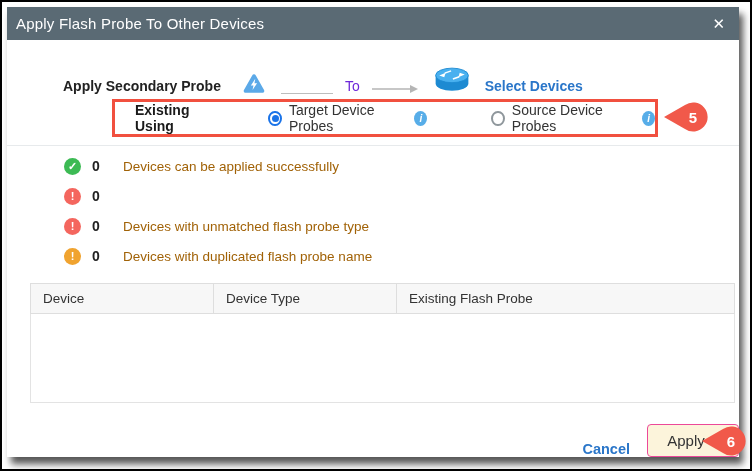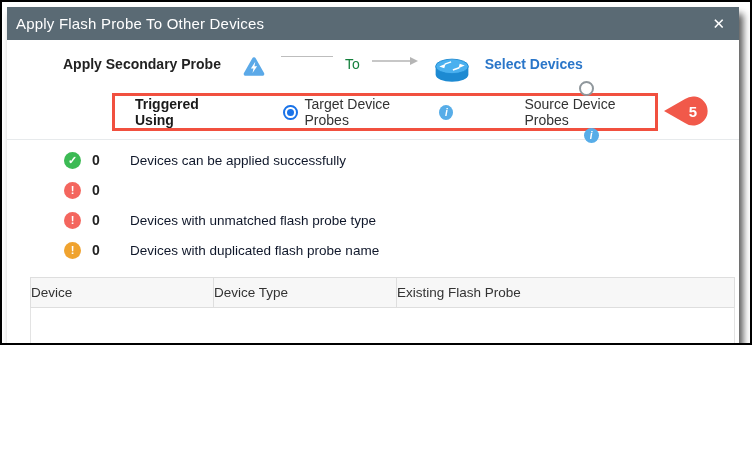--- a/index.html
+++ b/index.html
@@ -4,21 +4,21 @@
 <style>
   * { box-sizing: border-box; margin: 0; padding: 0; }
   body {
     font-family: "Liberation Sans", sans-serif;
     background: #ffffff;
     width: 752px; height: 471px;
     overflow: hidden;
   }
   .screen {
     position: relative;
-    width: 752px; height: 345px;
+    width: 752px; height: 471px;
     background: #ffffff;
     border: 2px solid #000000;
     overflow: hidden;
   }
   .modal {
     position: absolute;
     left: 5px; top: 5px;
     width: 732px; height: 450px;
     background: #ffffff;
     box-shadow: 4px 7px 7px rgba(30,30,30,0.75);
@@ -33,35 +33,35 @@
   }
   .titlebar .title { font-size: 15px; font-weight: 400; letter-spacing: .2px; }
   .titlebar .close {
     margin-left: auto;
     font-size: 15px; color: #ffffff;
     cursor: pointer; line-height: 1;
     font-weight: 300;
   }
   
   .probe-row {
-    margin-top: 16px;
+    margin-top: 22px;
     height: 32px;
-    display: flex; align-items: flex-start;
+    display: flex; align-items: flex-end;
     padding-left: 56px;
     font-size: 14px; color: #444;
   }
   .probe-row .lbl { font-weight: 700; color: #222; }
   .flash-ico { margin-left: 22px; display: inline-flex; }
   .probe-name { margin-left: 12px; color: #444; }
   .conn-line {
     margin-left: 16px;
     width: 52px; height: 0;
     border-top: 1px solid #bdbdbd;
   }
-  .to-lbl { margin-left: 12px; color: #15803d; }
+  .to-lbl { margin-left: 12px; color: #6d28d9; }
   .conn-arrow { margin-left: 12px; display: inline-flex; }
   .router-ico { margin-left: 14px; display: inline-flex; }
   .select-devices {
     margin-left: 13px;
     color: #2a76c9; font-weight: 700; font-size: 14px;
     cursor: pointer;
   }
   
   .trigger-wrap { position: relative; margin-top: 5px; }
   .trigger-box {
@@ -73,21 +73,21 @@
   }
   .trigger-box .lbl {
     margin-left: 20px;
     font-size: 14px; font-weight: 700; color: #1a1a1a;
   }
   .radio-opt {
     display: flex; align-items: center;
     cursor: pointer;
   }
   .radio-opt.first { margin-left: 48px; }
-  .radio-opt.second { margin-left: 64px; flex-direction: column; }
+  .radio-opt.second { margin-left: 64px; }
   .radio {
     width: 15px; height: 15px; border-radius: 50%;
     border: 2px solid #8f979c;
     display: inline-flex; align-items: center; justify-content: center;
     background: #fff;
   }
   .radio.selected { border-color: #1a73e8; }
   .radio.selected::after {
     content: ""; width: 7px; height: 7px; border-radius: 50%;
     background: #1a73e8;
@@ -111,35 +111,36 @@
   .st-ico {
     width: 17px; height: 17px; border-radius: 50%;
     color: #fff; font-size: 11px; font-weight: 700;
     display: inline-flex; align-items: center; justify-content: center;
     flex: 0 0 17px;
   }
   .st-ico.success { background: #3cba54; }
   .st-ico.error   { background: #f4665e; }
   .st-ico.warning { background: #f0a32f; }
   .st-count { margin-left: 11px; font-size: 14px; font-weight: 700; color: #222; width: 12px; }
-  .st-text { margin-left: 26px; font-size: 13.5px; color: #0f172a; }
+  .st-text { margin-left: 19px; font-size: 13.5px; color: #a16207; }
   
   .dev-table {
     margin: 12px 4px 0 23px;
     width: 705px;
     border: 1px solid #d9d9d9;
     border-collapse: collapse;
     table-layout: fixed;
     font-size: 13.5px;
   }
   .dev-table th {
     height: 30px;
     background: #f7f7f7;
     border: 1px solid #dedede;
     text-align: left;
+    padding-left: 12px;
     font-weight: 400; color: #333;
   }
   .dev-table td.empty-body {
     height: 89px;
     background: #ffffff;
     border: 1px solid #e3e3e3;
   }
   
   .footer {
     display: flex; align-items: flex-end; justify-content: flex-end;
@@ -148,21 +149,21 @@
   }
   .cancel-link {
     color: #2a76c9; font-size: 14.5px; font-weight: 600;
     cursor: pointer;
     margin-right: 17px;
   }
   .apply-wrap { position: relative; }
   .apply-btn {
     width: 92px; height: 33px;
     background: #fcf4db;
-    border: 5px solid #ec4899;
+    border: 1px solid #ec4899;
     border-radius: 4px;
     font-family: "Liberation Sans", sans-serif;
     font-size: 15px; color: #333;
     cursor: pointer;
     text-align: center;
     padding-right: 14px;
   }
   .callout-6 { right: -9px; top: 1px; }
   .callout svg { display: block; }
 </style>
@@ -201,21 +202,21 @@
           <path d="M21,6 l-7,2.5" stroke="#ffffff" stroke-width="1.6" fill="none"></path>
           <path d="M36,10 l-7,3 1.5,-5 z" fill="#ffffff"></path>
           <path d="M23,15 l7,-2.5" stroke="#ffffff" stroke-width="1.6" fill="none"></path>
         </svg>
       </span>
       <span class="select-devices">Select Devices</span>
     </div>
 
     <div class="trigger-wrap">
       <div class="trigger-box">
-        <span class="lbl">Triggered Using</span>
+        <span class="lbl">Existing Using</span>
 
         <span class="radio-opt first">
           <span class="radio selected"></span>
           <span class="rlbl">Target Device Probes</span>
           <span class="info-ico">i</span>
         </span>
 
         <span class="radio-opt second">
           <span class="radio"></span>
           <span class="rlbl">Source Device Probes</span>

